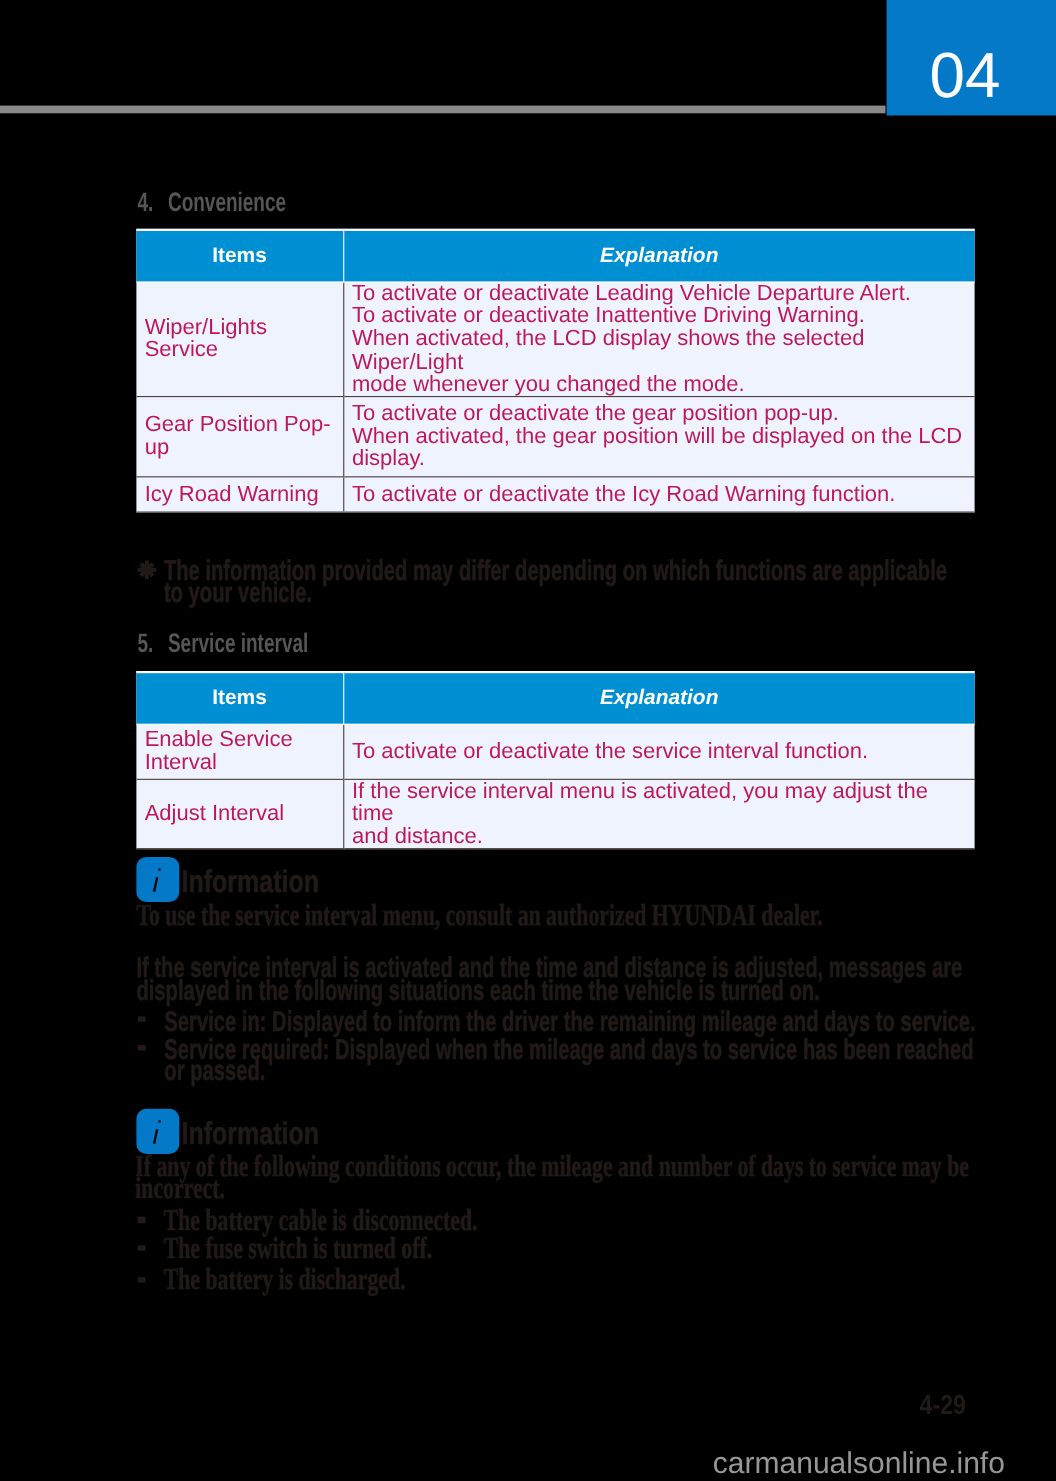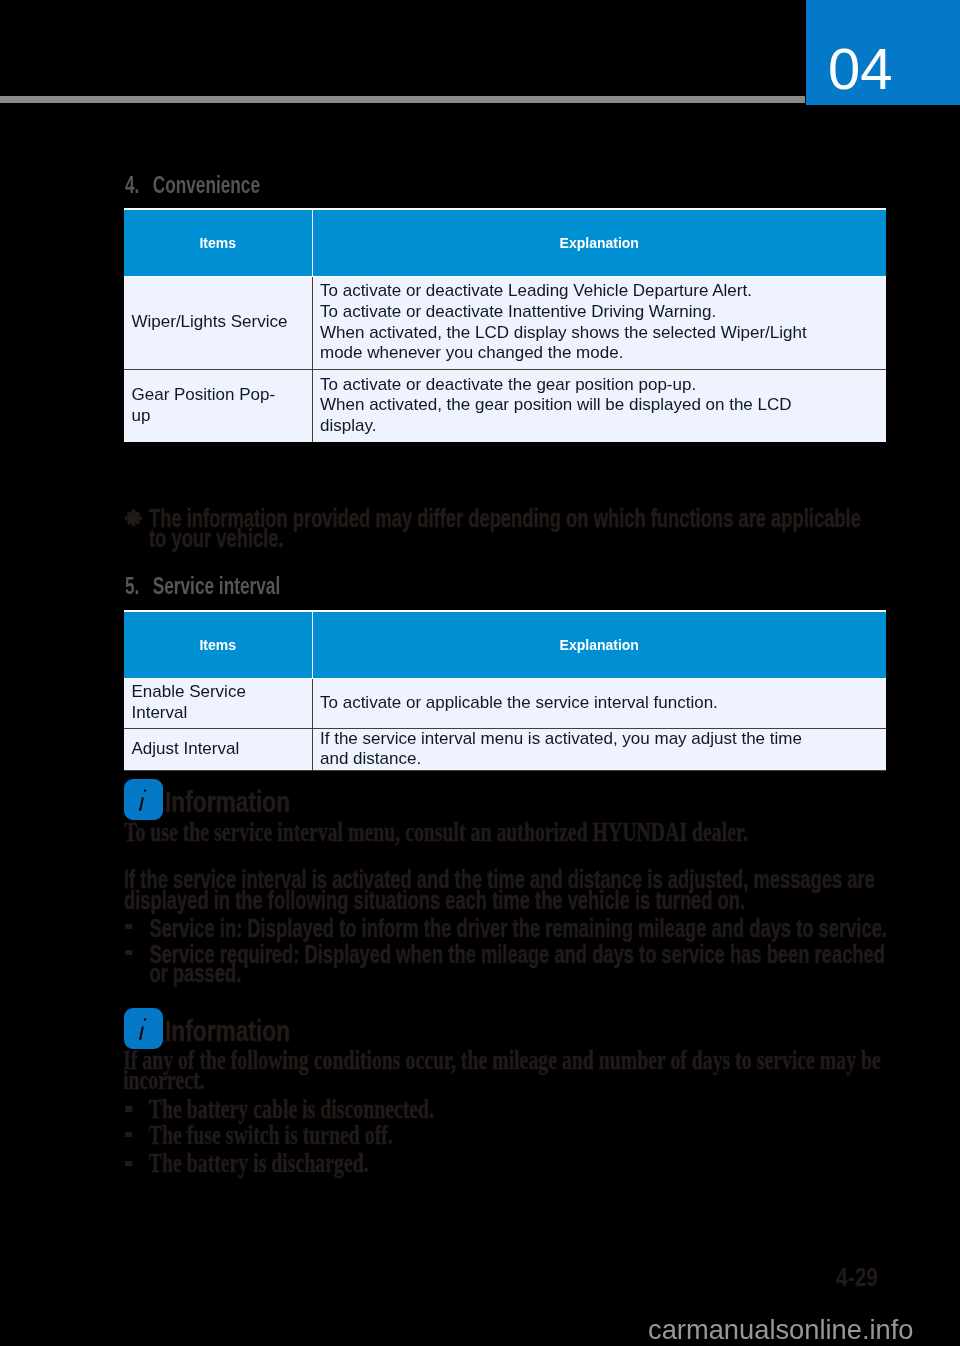--- a/index.html
+++ b/index.html
@@ -4,40 +4,40 @@
 <title>Vehicle Manual Page 4-29</title>
 <style>
   html,body{margin:0;padding:0;background:#000;}
   body{width:960px;height:1346px;overflow:hidden;
        font-family:"Liberation Sans",sans-serif;
        -webkit-font-smoothing:antialiased;}
   .page{position:relative;width:960px;height:1346px;background:#000;}
 
   
   .chapter-tab{position:absolute;left:806px;top:0;width:154px;height:105px;background:#0479c8;}
-  .chapter-num{position:absolute;left:22px;top:40px;
+  .chapter-num{position:absolute;left:39px;top:40px;
         color:#fdfdfd;font-size:58px;line-height:58px;letter-spacing:0px;}
   .head-rule{position:absolute;left:0;top:96px;width:805px;height:7px;background:#8a8a8a;}
 
   
   .sec-head{position:absolute;color:#565656;font-weight:bold;font-size:24.3px;
             line-height:24.3px;white-space:nowrap;letter-spacing:0px;
             transform:scaleX(0.71);transform-origin:0 0;}
   .sec-head .num{display:inline-block;width:39px;}
 
   
   .tbl{position:absolute;border-collapse:collapse;table-layout:fixed;
        background:#eff3fd;}
   .tbl col.c1{width:188px;}
   .tbl col.c2{width:574px;}
-  .tbl th{background:#008fd3;color:#ffffff;font-size:14px;font-weight:bold;
-          text-align:center;padding:18px;height:30px;vertical-align:middle;
+  .tbl th{background:#008fd3;color:#ffffff;font-size:19px;font-weight:bold;
+          text-align:center;padding:8px;height:30px;vertical-align:middle;
           border-top:2px solid #fbfcfe;border-bottom:1.8px solid #fbfcfe;}
-  .tbl th.sep{border-left:1.4px solid #fbfcfe;}
-  .tbl td{color:#0f172a;font-size:17px;line-height:20.7px;
+  .tbl th.sep{border-left:1.4px solid #fbfcfe;font-style:italic;}
+  .tbl td{color:#be185d;font-size:20px;line-height:20.7px;
           padding:0 0 0 7.5px;vertical-align:middle;
           border-top:1.7px solid #4a3c38;}
   .tbl tr:first-child td{border-top:none;}
   .tbl td.c2{border-left:1.7px solid #4a3c38;padding-left:7.5px;}
   .tbl tr.last td{border-bottom:1.7px solid #4a3c38;}
 
   
   .cond{position:absolute;transform-origin:0 0;color:#211a18;font-weight:bold;
         white-space:normal;-webkit-text-stroke:0.62px #211a18;}
   .sans-b{font-family:"Liberation Sans",sans-serif;font-size:26px;
@@ -96,20 +96,24 @@
     </thead>
     <tbody>
       <tr style="height:93px">
         <td class="c1">Wiper/Lights Service</td>
         <td class="c2">To activate or deactivate Leading Vehicle Departure Alert.<br>To activate or deactivate Inattentive Driving Warning.<br>When activated, the LCD display shows the selected Wiper/Light<br>mode whenever you changed the mode.</td>
       </tr>
       <tr style="height:73px">
         <td class="c1">Gear Position Pop-<br>up</td>
         <td class="c2">To activate or deactivate the gear position pop-up.<br>When activated, the gear position will be displayed on the LCD<br>display.</td>
       </tr>
+      <tr class="last" style="height:32px">
+        <td class="c1">Icy Road Warning</td>
+        <td class="c2">To activate or deactivate the Icy Road Warning function.</td>
+      </tr>
     </tbody>
   </table>
 
   <svg class="ast-icon" viewBox="0 0 100 100" style="left:125px;top:509px;width:17px;height:18px;">
     <g fill="#211a18">
       <rect x="39" y="0" width="22" height="100"></rect>
       <rect x="0" y="39" width="100" height="22"></rect>
       <rect x="38" y="4" width="24" height="92" transform="rotate(45 50 50)"></rect>
       <rect x="38" y="4" width="24" height="92" transform="rotate(-45 50 50)"></rect>
     </g>
@@ -129,21 +133,21 @@
       </colgroup>
     <thead>
       <tr>
         <th>Items</th>
         <th class="sep">Explanation</th>
       </tr>
     </thead>
     <tbody>
       <tr style="height:50px">
         <td class="c1">Enable Service<br>Interval</td>
-        <td class="c2">To activate or applicable the service interval function.</td>
+        <td class="c2">To activate or deactivate the service interval function.</td>
       </tr>
       <tr class="last" style="height:40px">
         <td class="c1">Adjust Interval</td>
         <td class="c2">If the service interval menu is activated, you may adjust the time<br>and distance.</td>
       </tr>
     </tbody>
   </table>
 
   <div class="info-icon" style="left:124px;top:779px;">
     <svg viewBox="0 0 39 41" width="39" height="41">

